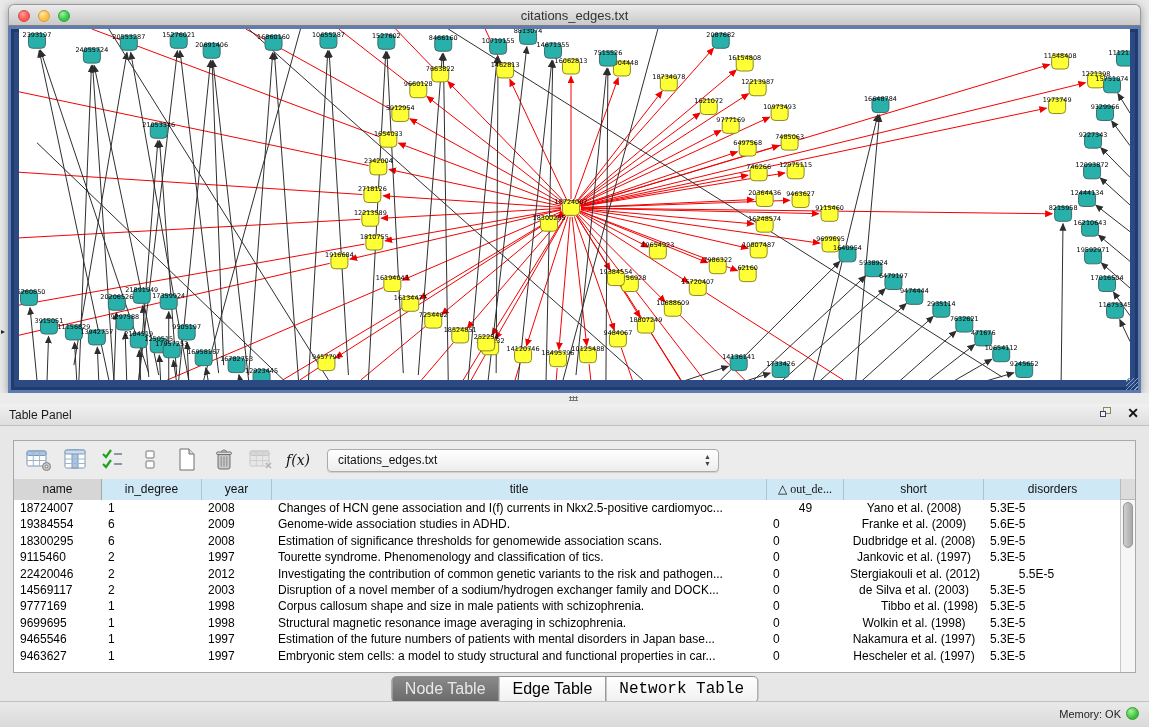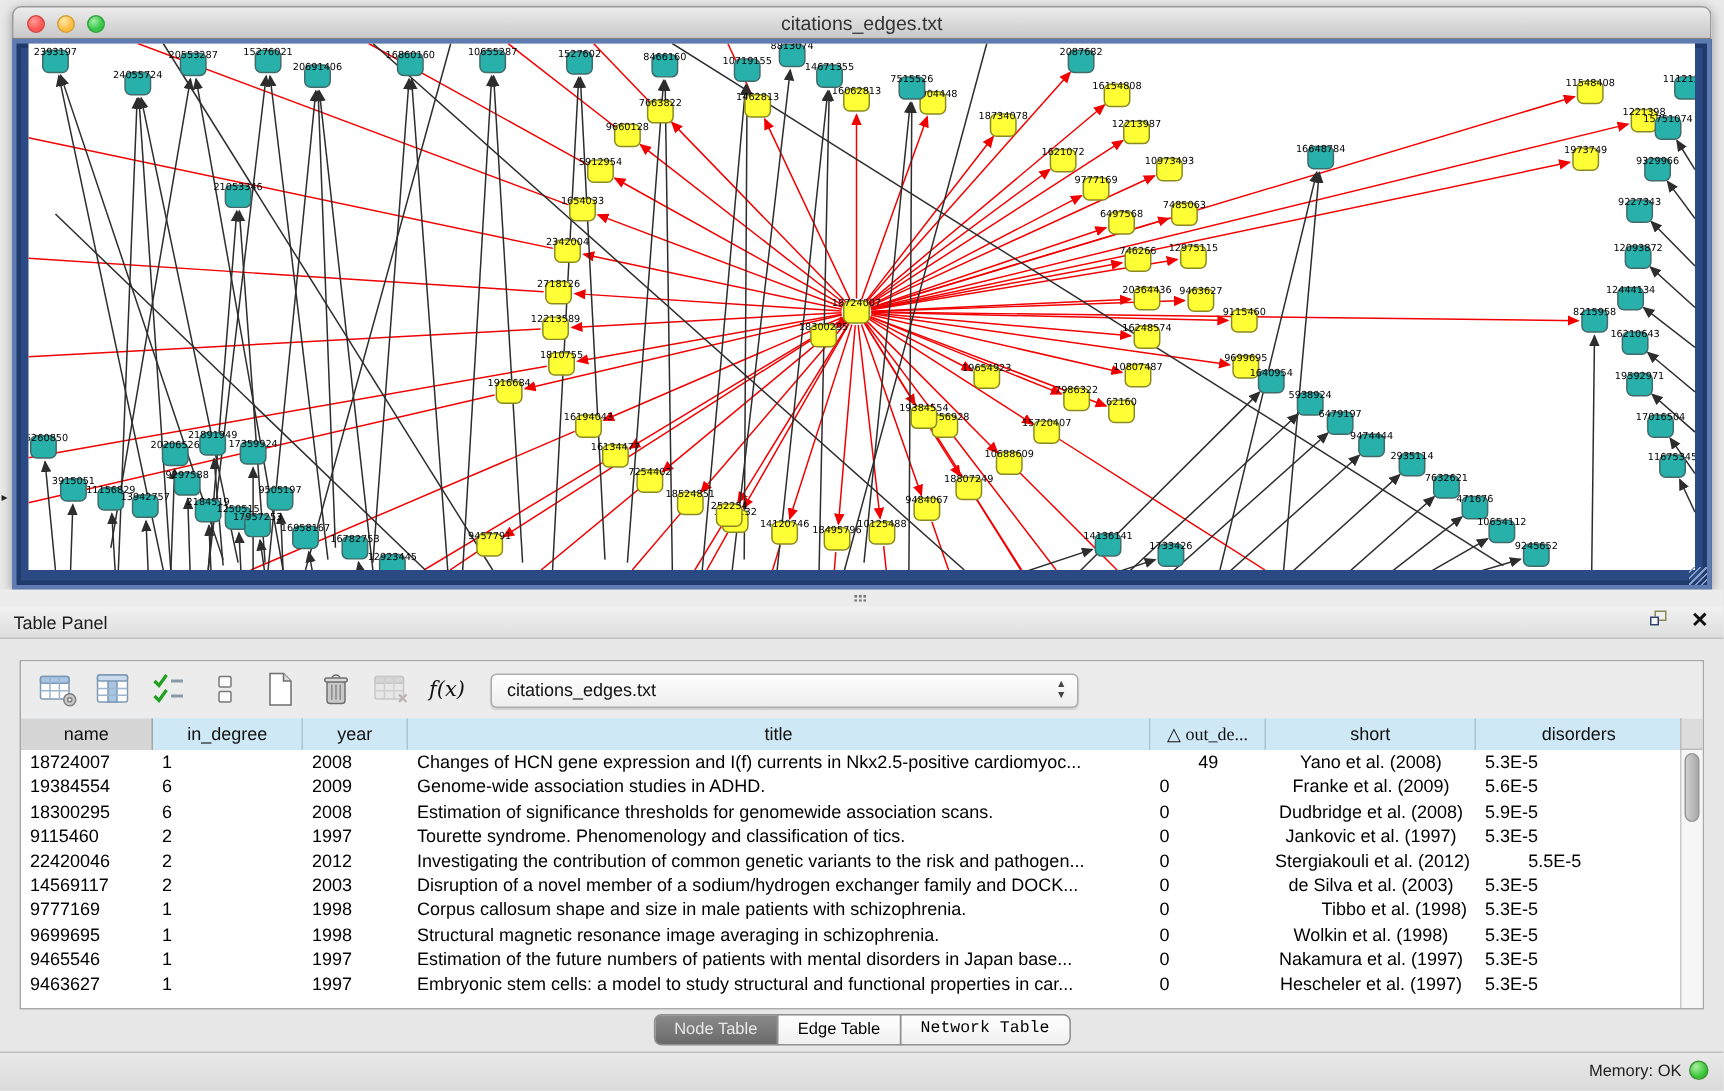--- a/index.html
+++ b/index.html
@@ -68,21 +68,21 @@
   .td{font-size:12px;color:#000;line-height:16.4px;padding:0 6px;white-space:nowrap;
     overflow:hidden;}
   .vscroll{position:absolute;right:0;top:59px;bottom:0;width:15px;background:#f6f6f6;
     border-left:1px solid #c9c9c9;}
   .vthumb{position:absolute;left:2px;right:2px;top:2px;height:46px;border-radius:6px;
     background:linear-gradient(90deg,#cfcfcf,#a9a9a9);border:1px solid #979797;}
   .scroll-corner{position:absolute;right:0;top:38px;width:15px;height:21px;background:#dcdcdc;
     border-left:1px solid #bbb;border-bottom:1px solid #bbb;}
 
   .seg-tabs{position:absolute;left:50%;transform:translateX(-50%);top:272px;display:flex;}
-  .seg{padding:3px 13px 4px;font-size:11px;border:1px solid #8f8f8f;margin-left:-1px;
+  .seg{padding:3px 13px 4px;font-size:16px;border:1px solid #8f8f8f;margin-left:-1px;
     background:linear-gradient(#ffffff,#f0f0f0);color:#000;}
   .seg:first-child{border-radius:5px 0 0 5px;margin-left:0;}
   .seg:last-child{border-radius:0 5px 5px 0;font-family:Liberation Mono, monospace;}
   .seg.active{background:linear-gradient(#8a8a8a,#6a6a6a);color:#e9e9e9;}
 
   .statusbar{position:absolute;left:0;bottom:0;width:100%;height:26px;
     background:linear-gradient(#e9e9e9,#dadada);border-top:1px solid #c0c0c0;}
   .memory{position:absolute;right:10px;top:5px;display:flex;align-items:flex-end;gap:5px;
     font-size:11px;color:#222;}
   .mem-dot{width:13px;height:13px;border-radius:50%;border:1px solid #3d9636;
@@ -785,21 +785,21 @@
         <div class="th" style="width: 77px; font-family: Liberation Serif, serif;">△ out_de...</div>
         <div class="th" style="width: 140px;">short</div>
         <div class="th" style="width: 105px; flex: 1 1 0%;">disorders</div>
       </div>
     <div class="scroll-corner"></div>
     <div class="tbody">
         <div class="tr">
           <div class="td" style="width: 88px; text-align: left;">18724007</div>
           <div class="td" style="width: 100px; text-align: left;">1</div>
           <div class="td" style="width: 70px; text-align: left;">2008</div>
-          <div class="td" style="width: 495px; text-align: left;">Changes of HCN gene expression and I(f) currents in Nkx2.5-positive cardiomyoc...</div>
+          <div class="td" style="width: 495px; text-align: left;">Changes of HCN gene association and I(f) currents in Nkx2.5-positive cardiomyoc...</div>
           <div class="td" style="width: 77px; text-align: center;">49</div>
           <div class="td" style="width: 140px; text-align: center;">Yano et al. (2008)</div>
           <div class="td" style="width: 105px; text-align: left;">5.3E-5</div>
         </div>
         <div class="tr">
           <div class="td" style="width: 88px; text-align: left;">19384554</div>
           <div class="td" style="width: 100px; text-align: left;">6</div>
           <div class="td" style="width: 70px; text-align: left;">2009</div>
           <div class="td" style="width: 495px; text-align: left;">Genome-wide association studies in ADHD.</div>
           <div class="td" style="width: 77px; text-align: left;">0</div>

